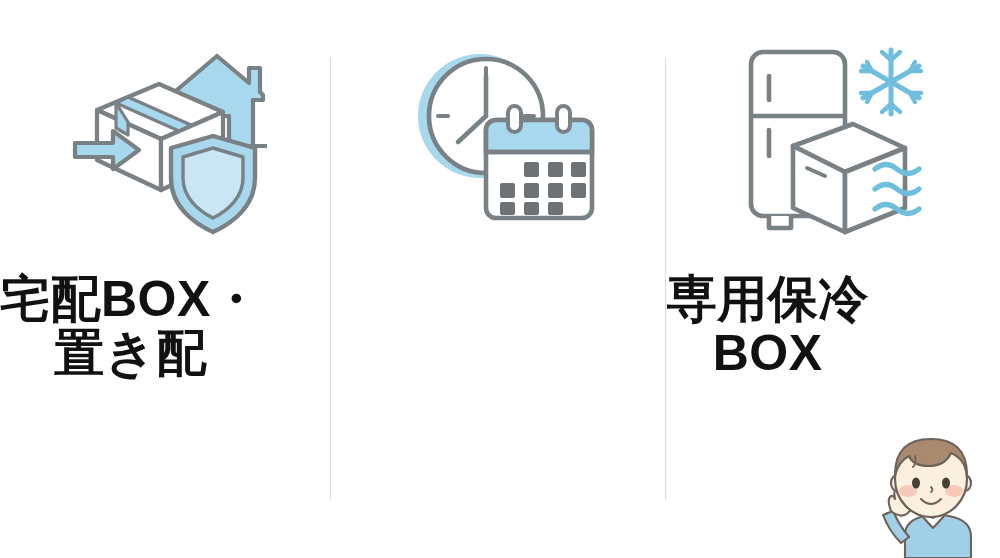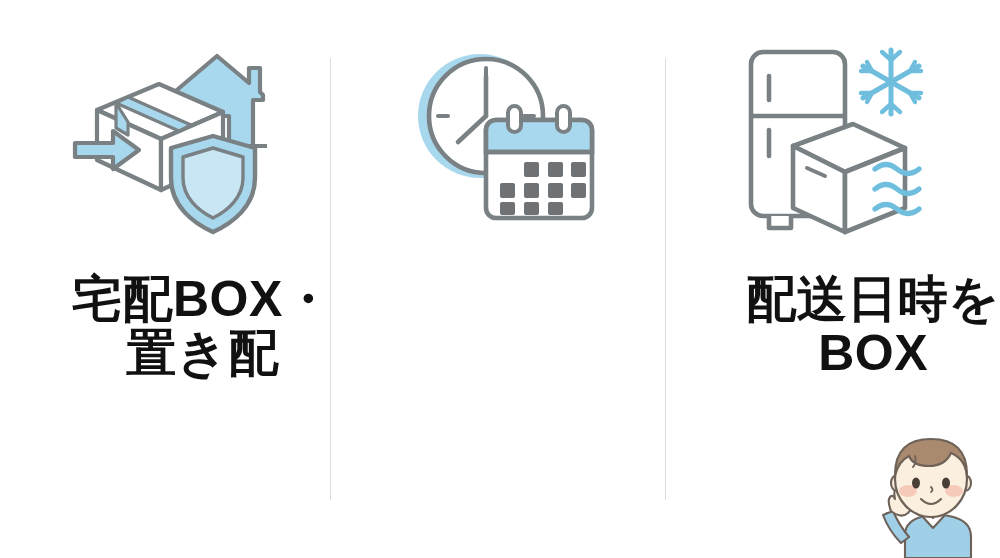--- a/index.html
+++ b/index.html
@@ -28,21 +28,21 @@
     width: 1000px;
     height: 558px;
     display: flex;
     flex-direction: row;
   }
   .col {
     position: relative;
     flex: 1 1 0;
     display: flex;
     flex-direction: column;
-    align-items: flex-end;
+    align-items: flex-start;
   }
   .icon-wrap {
     height: 270px;
     width: 100%;
     display: flex;
     align-items: center;
     justify-content: center;
     padding-top: 6px;
     box-sizing: border-box;
   }
@@ -199,21 +199,21 @@
             </g>
           </g>
 
           <g stroke="#6FBEDD" stroke-width="5.2" stroke-linecap="round" fill="none">
             <path d="M164 131 q11 -9 22 0 t22 0" transform="translate(-22,0)"></path>
             <path d="M164 151 q11 -9 22 0 t22 0" transform="translate(-22,0)"></path>
             <path d="M164 171 q11 -9 22 0 t22 0" transform="translate(-22,0)"></path>
           </g>
         </svg>
       </div>
-      <div class="label">配送日時を
+      <div class="label">専用保冷
 BOX</div>
     </div>
 
   </div>
 
   <div class="divider d1"></div>
   <div class="divider d2"></div>
 
   <svg class="character" viewBox="0 0 145 133">
 

